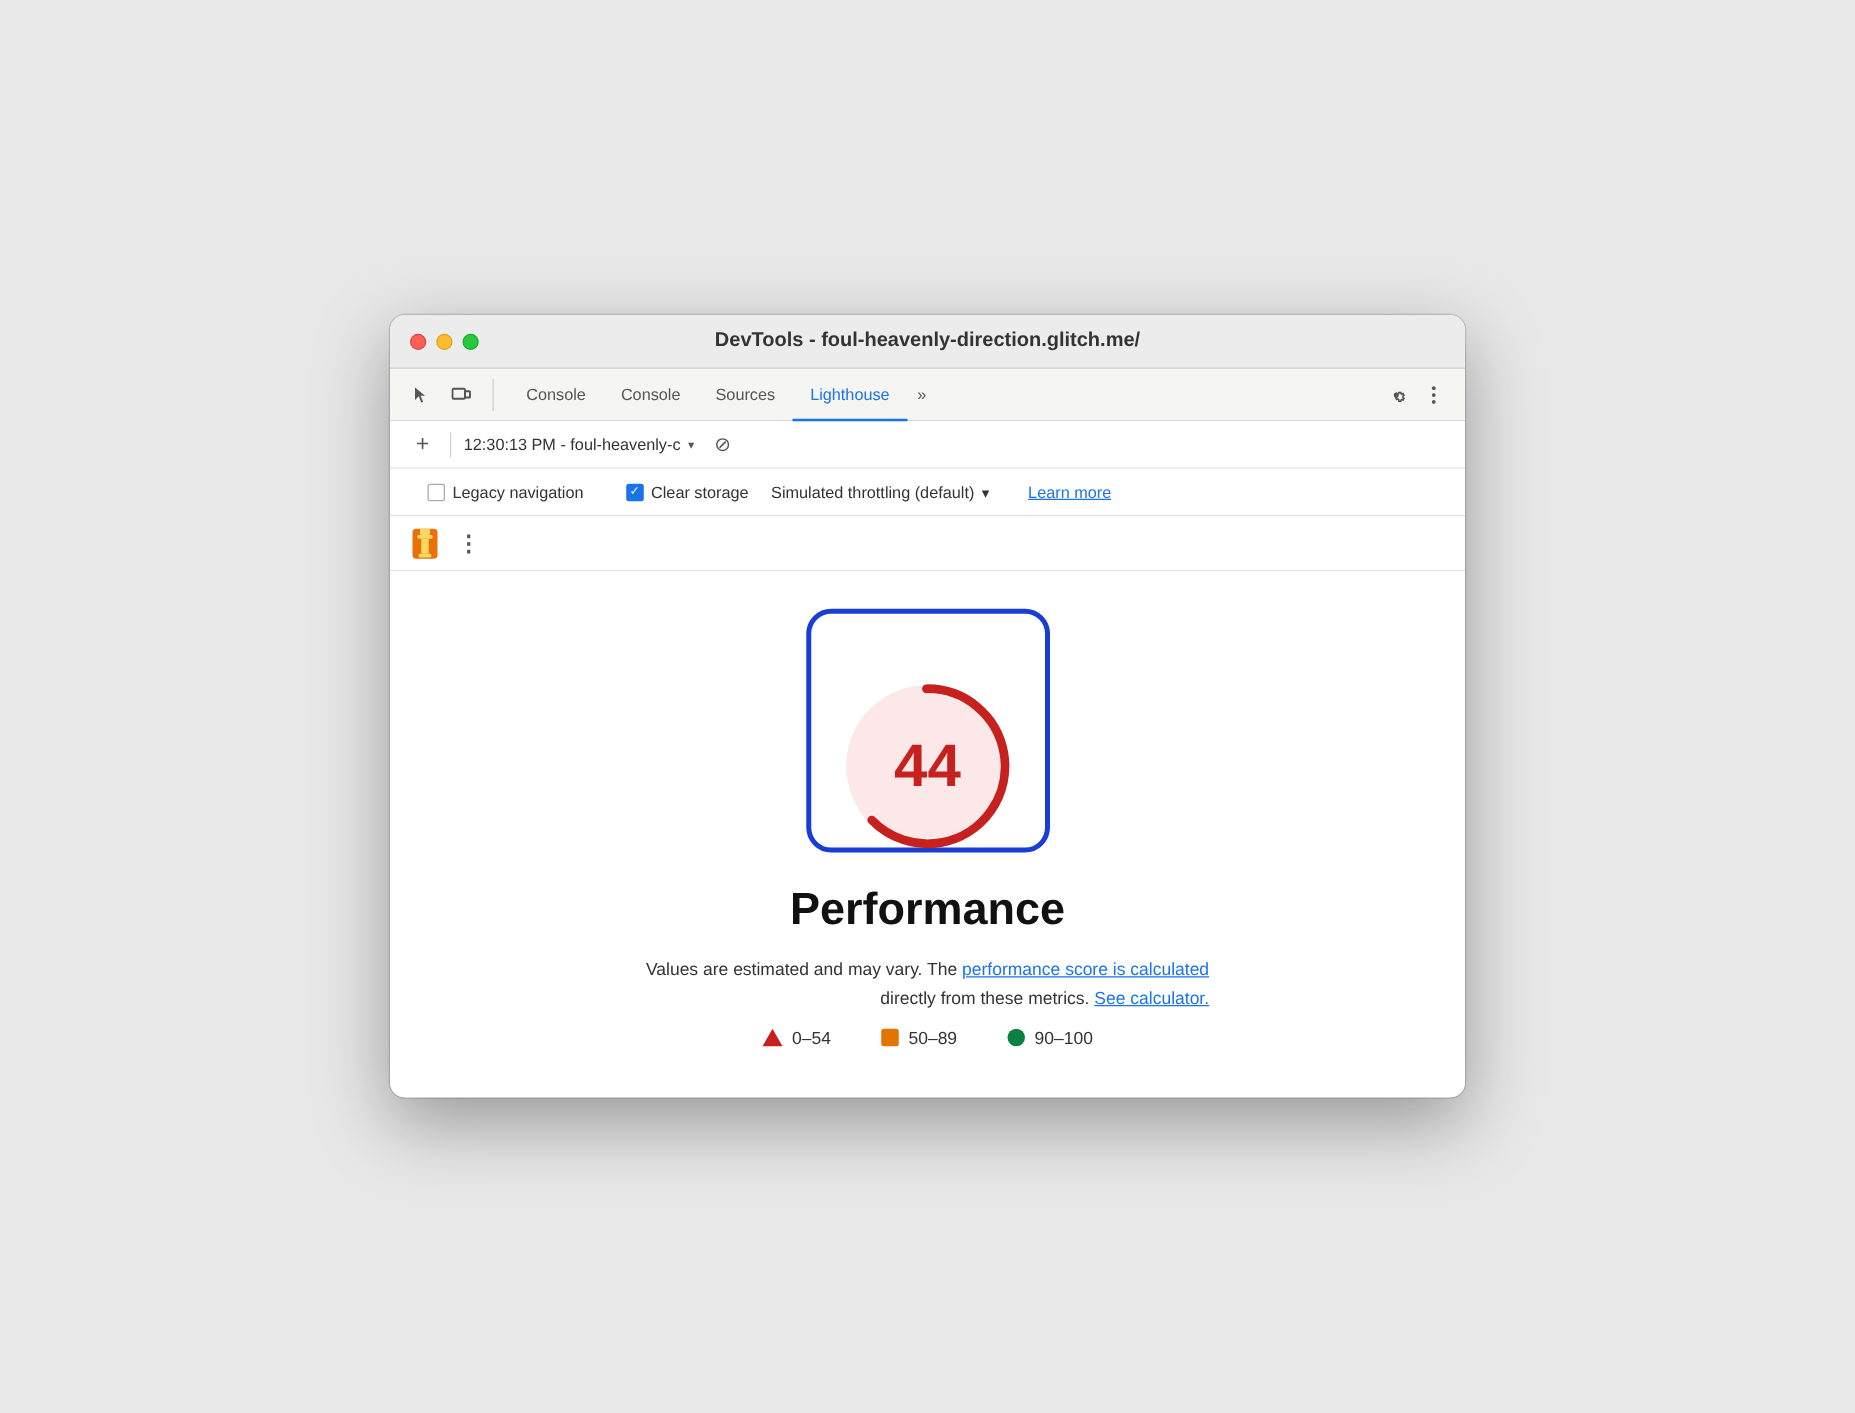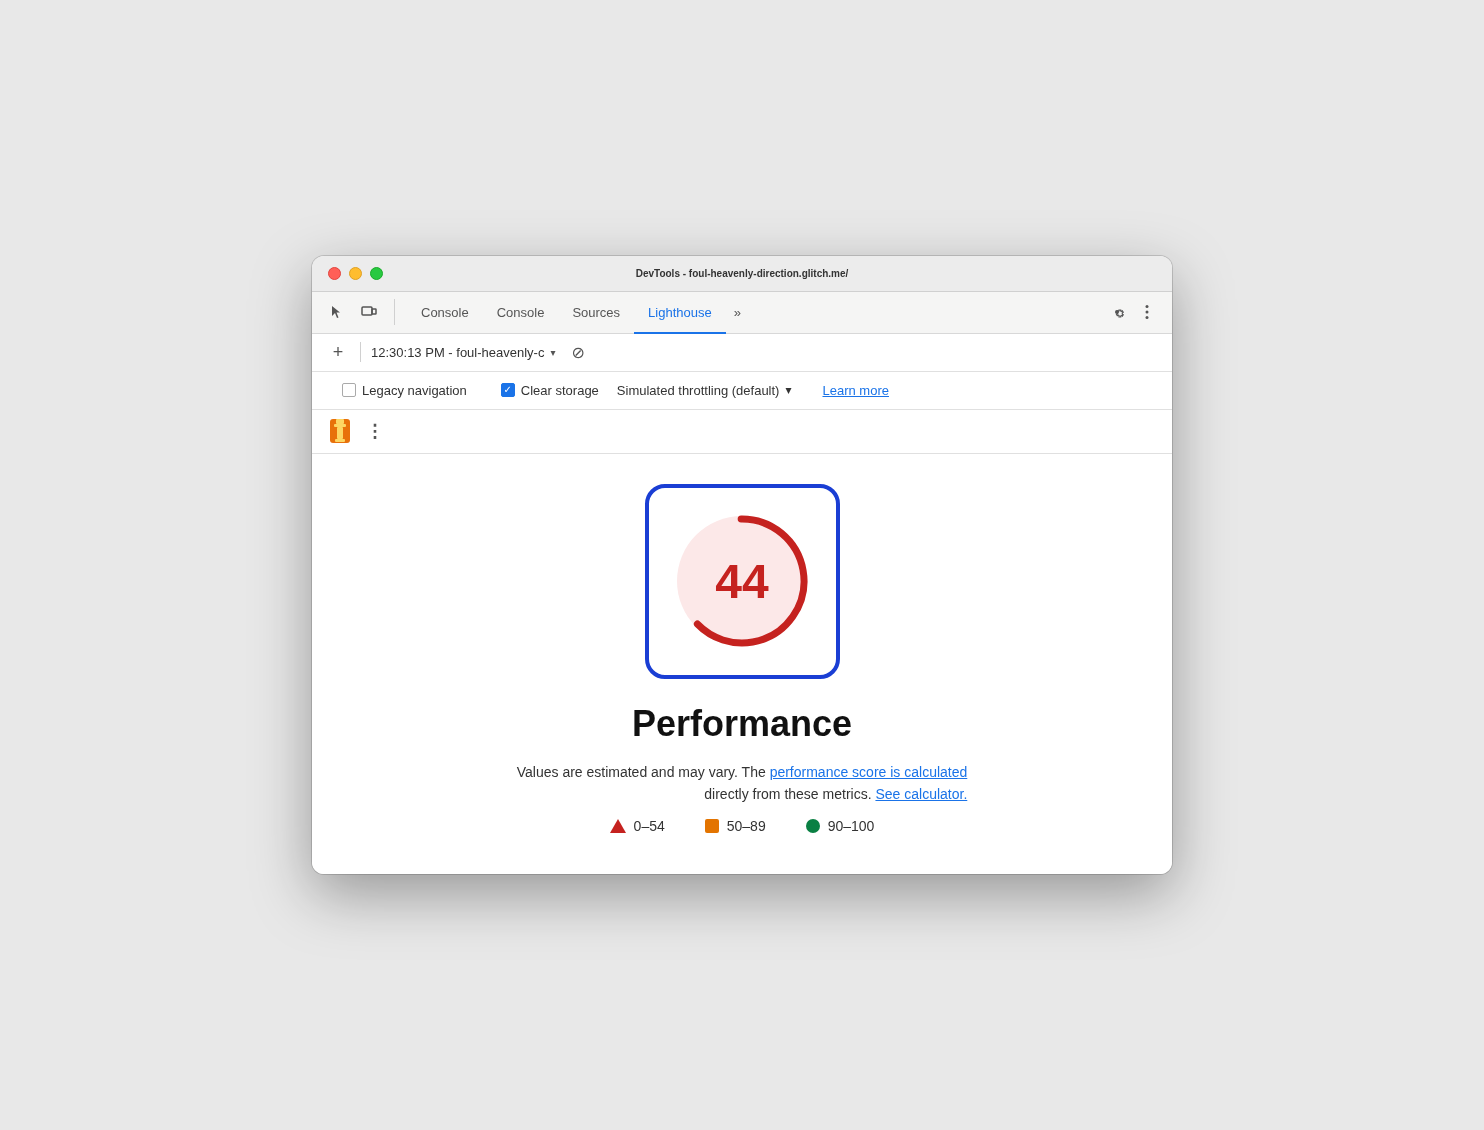--- a/index.html
+++ b/index.html
@@ -42,21 +42,21 @@
     .traffic-light {
       width: 13px;
       height: 13px;
       border-radius: 50%;
     }
     .traffic-light.red { background: #ff5f57; border: 1px solid #e0443e; }
     .traffic-light.yellow { background: #ffbd2e; border: 1px solid #dfa023; }
     .traffic-light.green { background: #28c941; border: 1px solid #1aab29; }
 
     .titlebar-text {
-      font-size: 10px;
+      font-size: 16px;
       font-weight: 600;
       color: #333;
     }
 
     
     .tabsbar {
       background: #f5f5f4;
       border-bottom: 1px solid #d8d8d8;
       display: flex;
       align-items: center;
@@ -267,21 +267,21 @@
       align-items: center;
     }
 
     
     .score-card {
       width: 195px;
       height: 195px;
       border: 4px solid #1a3ed4;
       border-radius: 20px;
       display: flex;
-      align-items: center;
+      align-items: flex-end;
       justify-content: center;
       background: #fff;
       position: relative;
       margin-bottom: 24px;
     }
 
     .score-circle {
       width: 130px;
       height: 130px;
       background: #fce8e8;

